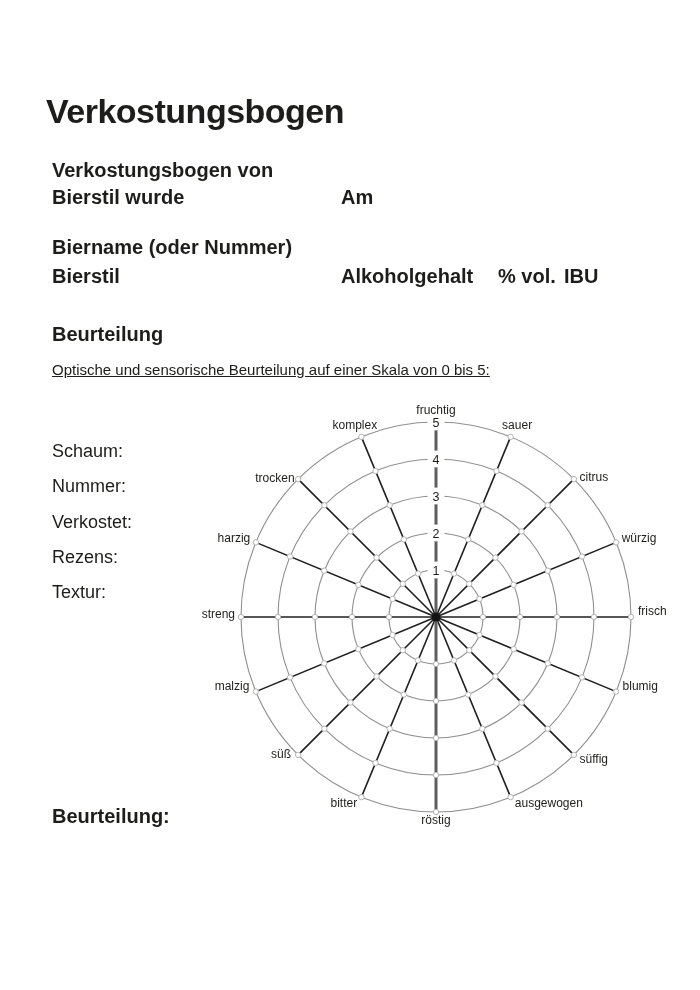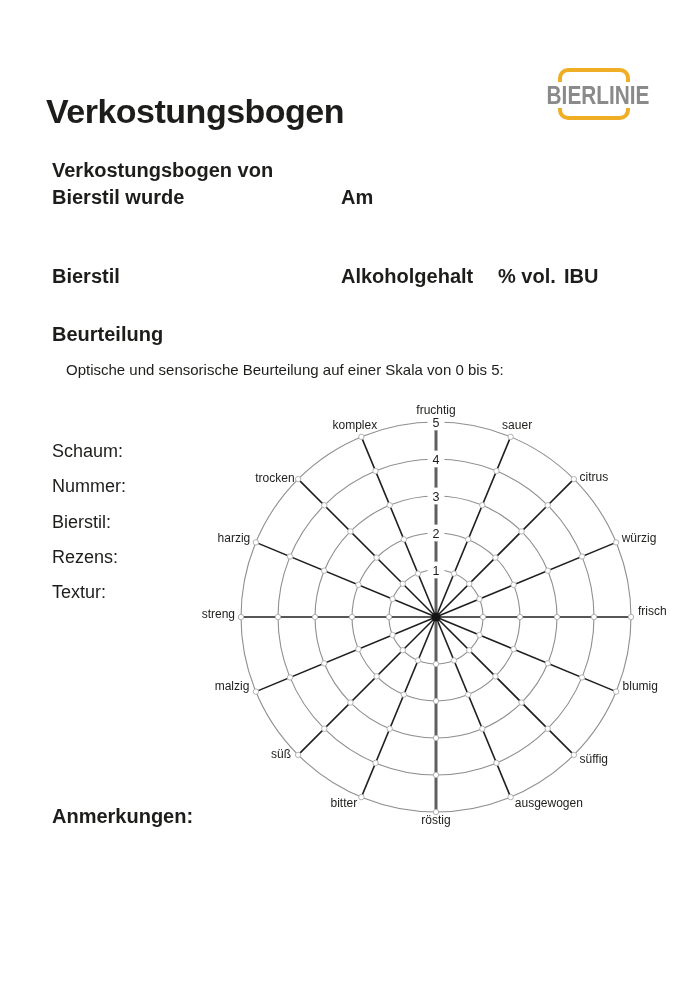--- a/index.html
+++ b/index.html
@@ -27,46 +27,43 @@
   .axis-label { font-size:12px; fill:#1d1d1b; }
   .tick-label { font-size:12.5px; fill:#1d1d1b; }
 </style>
 </head>
 <body>
 
 <div class="page">
 
   <div class="abs title">Verkostungsbogen</div>
 
-  <div class="logo">
-    <div class="logo-frame"></div>
-    <div class="logo-text">BIERLINIE</div>
-  </div>
 
   <div class="abs flabel" style="left:52px; top:159px;">Verkostungsbogen von</div>
   <div class="abs flabel" style="left:52px; top:186px;">Bierstil wurde</div>
   <div class="abs flabel" style="left:341px; top:186px;">Am</div>
 
+  <div class="abs flabel" style="left:52px; top:236px;">Biername (oder Nummer)</div>
   <div class="abs flabel" style="left:52px; top:265px;">Bierstil</div>
   <div class="abs flabel" style="left:341px; top:265px;">Alkoholgehalt</div>
   <div class="abs flabel" style="left:498px; top:265px;">% vol.</div>
   <div class="abs flabel" style="left:564px; top:265px;">IBU</div>
 
   <div class="abs flabel" style="left:52px; top:323px;">Beurteilung</div>
-  <div class="abs para" style="left:66px; top:360px;">Optische und sensorische Beurteilung auf einer Skala von 0 bis 5:</div>
+  <div class="abs para" style="left:52px; top:360px;text-decoration:underline;">Optische und sensorische Beurteilung auf einer Skala von 0 bis 5:</div>
 
   <div id="criteria-list">
       <div class="crit" style="top: 441px;">Schaum:</div>
       <div class="crit" style="top: 476.3px;">Nummer:</div>
-      <div class="crit" style="top: 511.6px;">Bierstil:</div>
+      <div class="crit" style="top: 511.6px;">Verkostet:</div>
       <div class="crit" style="top: 546.9px;">Rezens:</div>
       <div class="crit" style="top: 582.2px;">Textur:</div>
     </div>
 
-  <div class="abs flabel" style="left:52px; top:805px;">Anmerkungen:</div>
+  <div class="abs flabel" style="left:52px; top:805px;">Beurteilung:</div>
 
   <svg id="radar-svg" class="radar" width="512" height="448">
       <circle cx="256" cy="219" r="47" fill="none" stroke="#8f8f8f" stroke-width="1.1"></circle>
       <circle cx="256" cy="219" r="84" fill="none" stroke="#8f8f8f" stroke-width="1.1"></circle>
       <circle cx="256" cy="219" r="121" fill="none" stroke="#8f8f8f" stroke-width="1.1"></circle>
       <circle cx="256" cy="219" r="158" fill="none" stroke="#8f8f8f" stroke-width="1.1"></circle>
       <circle cx="256" cy="219" r="195" fill="none" stroke="#8f8f8f" stroke-width="1.1"></circle>
       <line x1="256" y1="219" x2="330.62326931119253" y2="38.843491160299095" stroke="#1f1f1f" stroke-width="1.6"></line>
       <line x1="256" y1="219" x2="393.88582233137674" y2="81.11417766862323" stroke="#1f1f1f" stroke-width="1.6"></line>
       <line x1="256" y1="219" x2="436.1565088397009" y2="144.37673068880747" stroke="#1f1f1f" stroke-width="1.6"></line>

